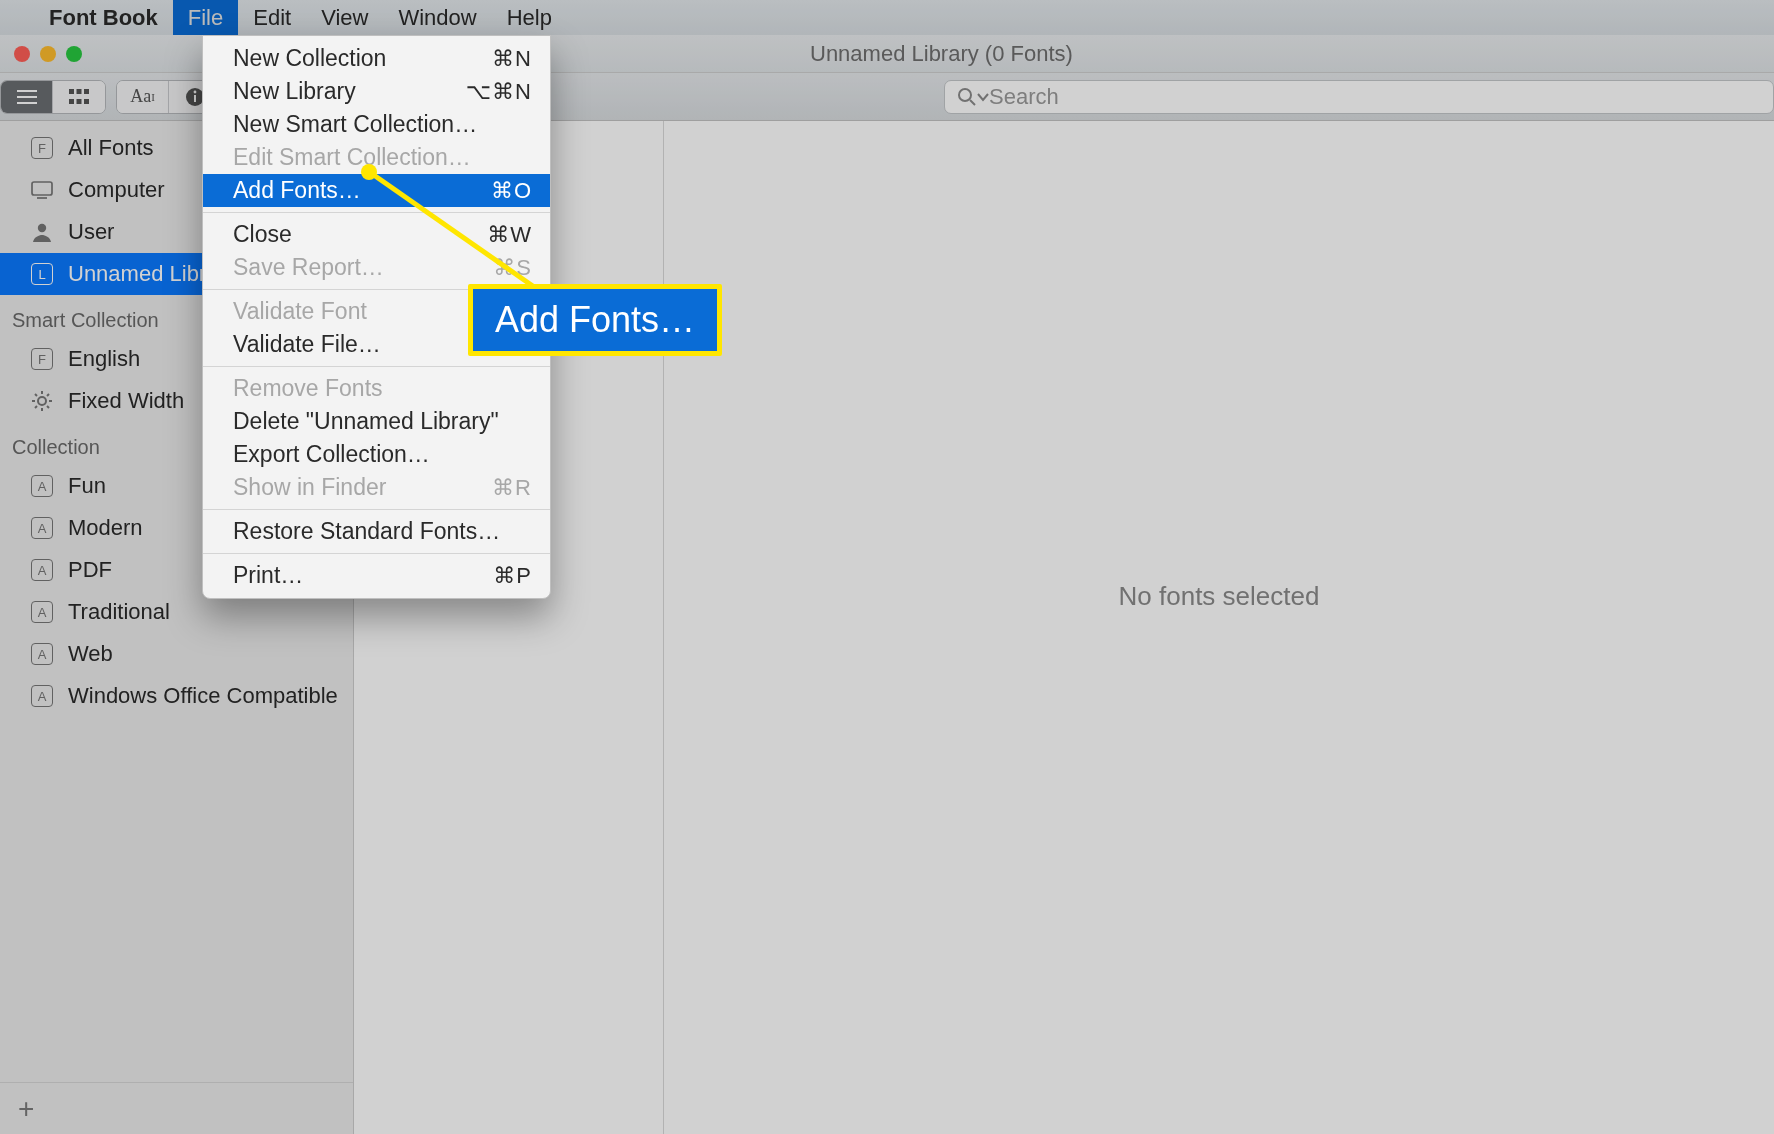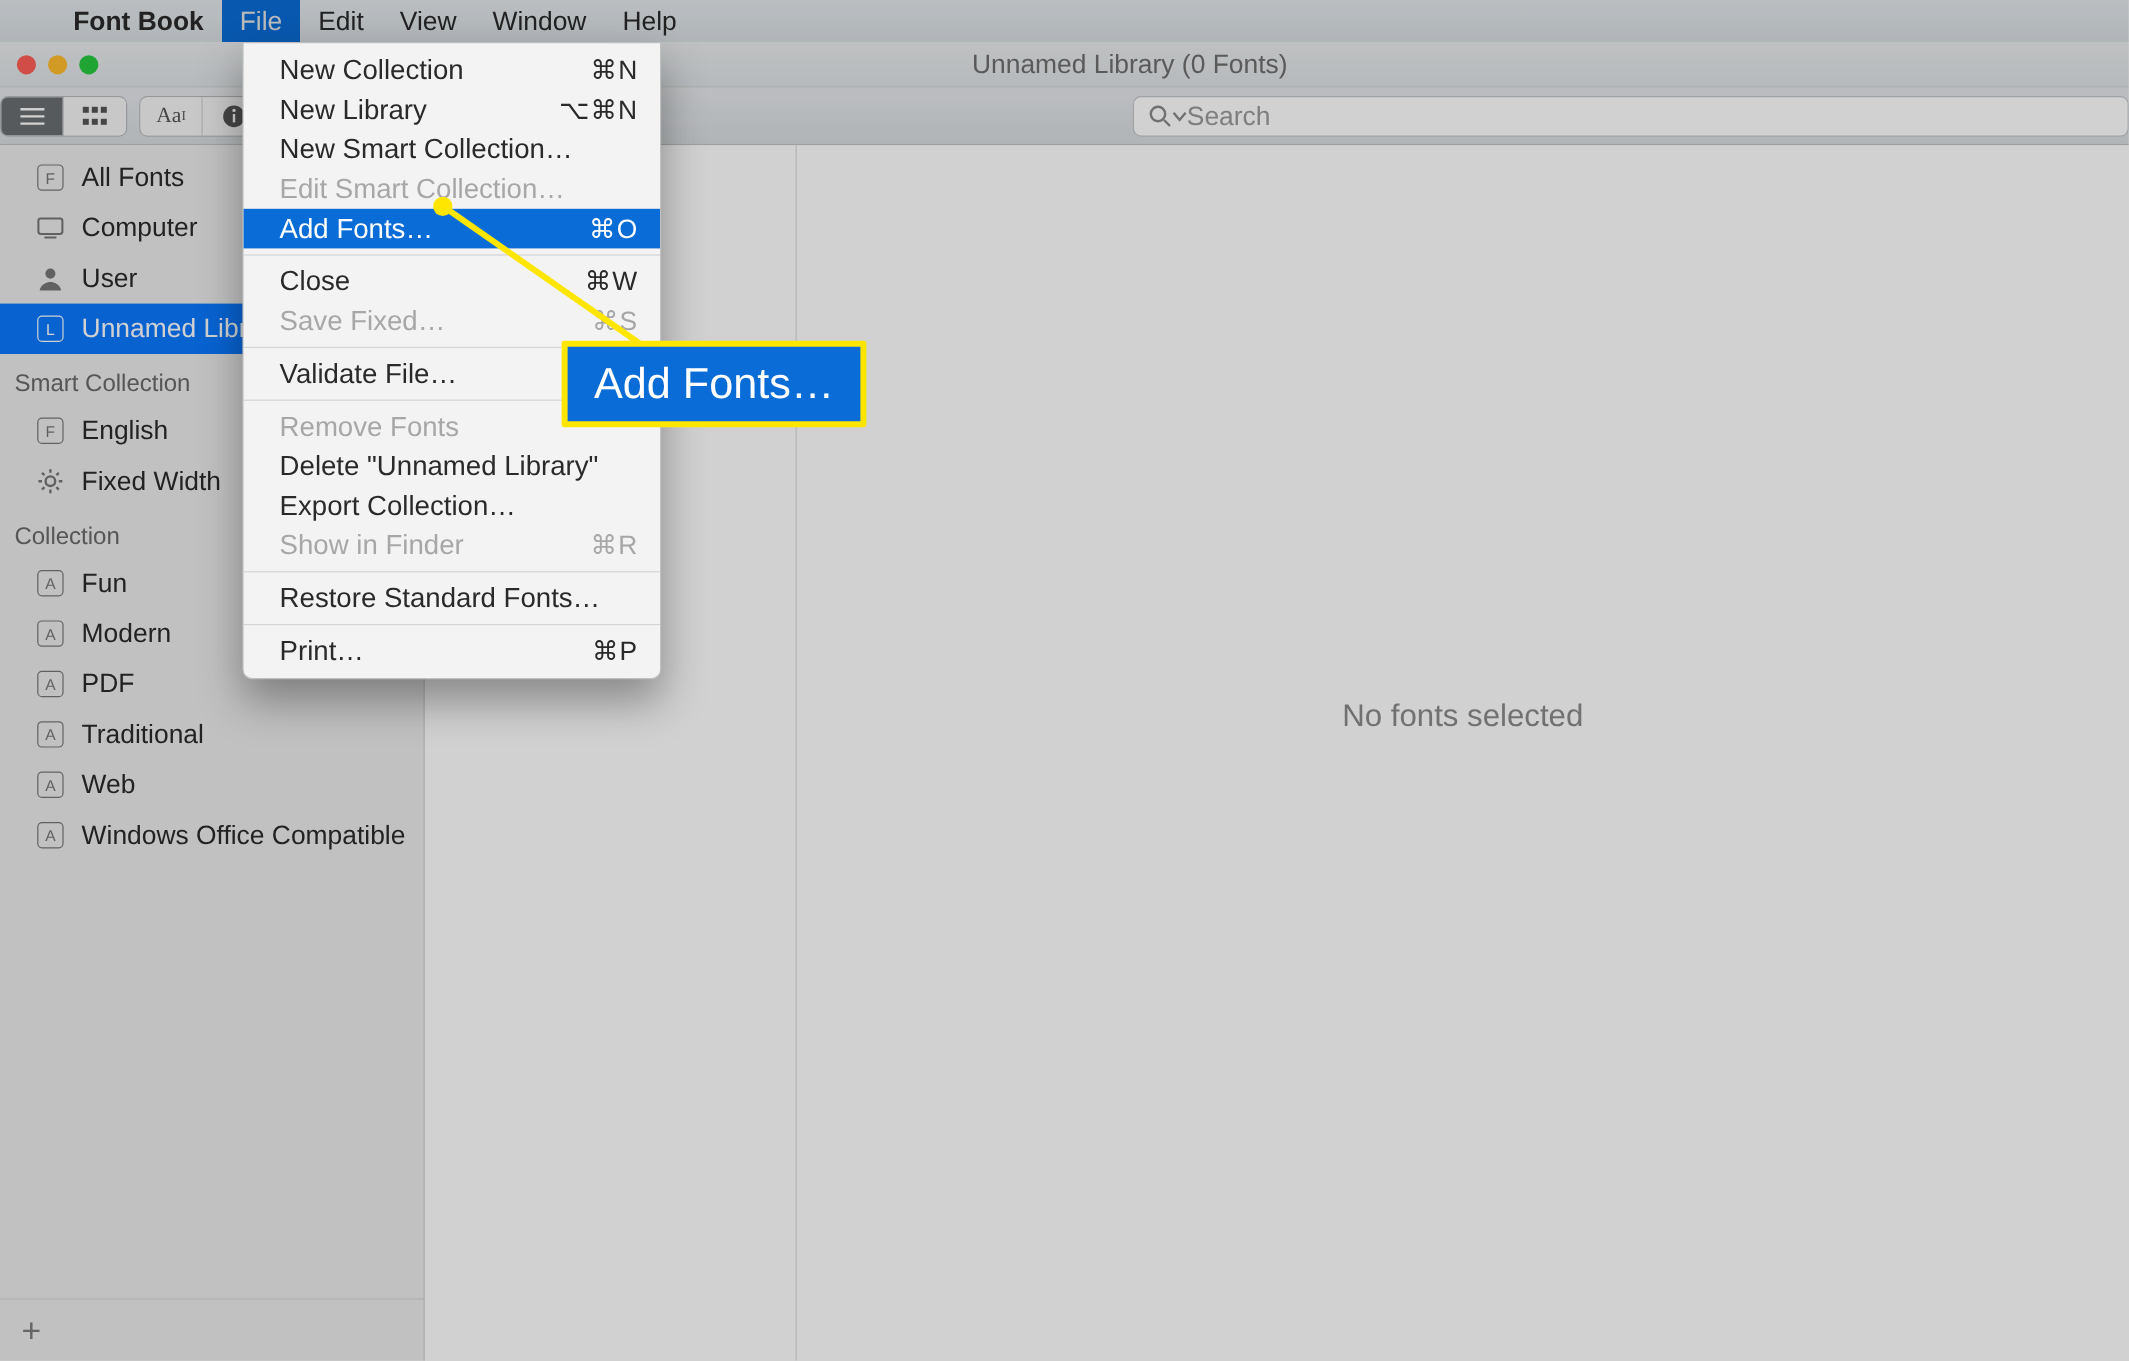--- a/index.html
+++ b/index.html
@@ -2,21 +2,21 @@
 <html><head>
 <meta charset="utf-8">
 <style>
   * { box-sizing: border-box; margin: 0; padding: 0; user-select: none; }
   html, body { width: 1774px; height: 1134px; font-family: -apple-system, "Helvetica Neue", Helvetica, Arial, sans-serif; background:#e6e6e6; overflow:hidden; }
 
   
   .dim-overlay { position:absolute; inset:0; background:rgba(0,0,0,0.18); pointer-events:none; z-index:50; }
 
   
-  .menubar { height:35px; background:linear-gradient(#e3e8ec,#d8dee2); display:flex; align-items:center; padding:0 20px; font-size:22px; color:#2a2a2a; position:relative; z-index:10; }
+  .menubar { height:35px; background:linear-gradient(#e3e8ec,#d8dee2); display:flex; align-items:center; padding:0 8px; font-size:22px; color:#2a2a2a; position:relative; z-index:10; }
   .menubar .apple { font-size:24px; margin-right:26px; }
   .menubar .menu-item { padding:0 15px; height:35px; display:flex; align-items:center; cursor:default; }
   .menubar .menu-item.app-bold { font-weight:700; }
   .menubar .menu-item.highlight { background:#0a6cd6; color:#e5e5e5; }
 
   
   .titlebar { height:38px; background:linear-gradient(#e9ecee,#dfe3e6); border-bottom:1px solid #cfcfcf; display:flex; align-items:center; position:relative; z-index:5; }
   .traffic { display:flex; gap:10px; margin-left:14px; }
   .traffic span { width:16px; height:16px; border-radius:50%; display:block; }
   .tl-close{background:#ff5f57;} .tl-min{background:#febc2e;} .tl-max{background:#28c840;}
@@ -268,24 +268,28 @@
     <div class="dd-item highlight">
       <span>Add Fonts…</span>
       <span class="shortcut">⌘O</span>
     </div>
     <div class="dd-sep"></div>
     <div class="dd-item">
       <span>Close</span>
       <span class="shortcut">⌘W</span>
     </div>
     <div class="dd-item disabled">
-      <span>Save Fixed…</span>
+      <span>Save Report…</span>
       <span class="shortcut">⌘S</span>
     </div>
     <div class="dd-sep"></div>
+    <div class="dd-item disabled">
+      <span>Validate Font</span>
+      <span class="shortcut"></span>
+    </div>
     <div class="dd-item">
       <span>Validate File…</span>
       <span class="shortcut"></span>
     </div>
     <div class="dd-sep"></div>
     <div class="dd-item disabled">
       <span>Remove Fonts</span>
       <span class="shortcut"></span>
     </div>
     <div class="dd-item">

